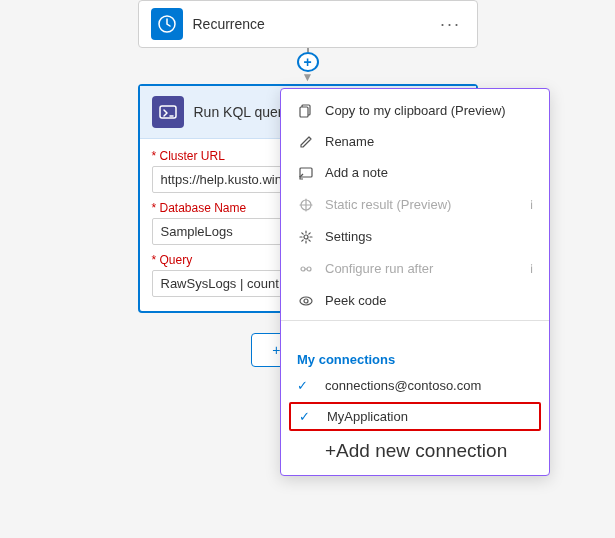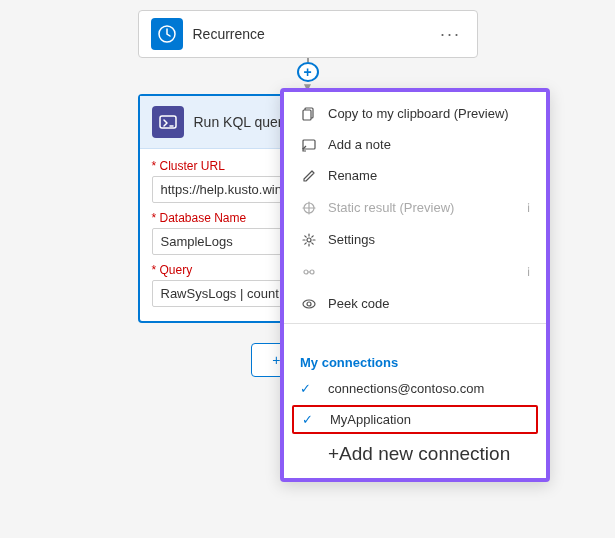--- a/index.html
+++ b/index.html
@@ -13,21 +13,20 @@
     }
 
     .canvas {
       width: 615px;
       height: 538px;
       position: relative;
       background: #f5f5f5;
       display: flex;
       flex-direction: column;
       align-items: center;
-      padding-top: 10px;
     }
 
     
     .recurrence-block {
       width: 340px;
       height: 48px;
       background: white;
       border: 1px solid #d0d0d0;
       border-radius: 4px;
       display: flex;
@@ -185,21 +184,21 @@
       font-family: 'Segoe UI', Arial, sans-serif;
     }
 
     
     .context-menu {
       position: absolute;
       top: 88px;
       left: 280px;
       width: 270px;
       background: white;
-      border: 4px solid #8b5cf6;
+      border: 1px solid #8b5cf6;
       border-radius: 4px;
       box-shadow: 0 4px 16px rgba(0,0,0,0.15);
       z-index: 100;
       padding: 6px 0;
     }
 
     .menu-item {
       display: flex;
       align-items: center;
       padding: 8px 16px;
@@ -335,37 +334,37 @@
           <rect x="3" y="1" width="8" height="10" rx="1" stroke="#555" stroke-width="1.2"></rect>
           <rect x="1" y="3" width="8" height="10" rx="1" stroke="#555" stroke-width="1.2" fill="white"></rect>
         </svg>
       </span>
       <span>Copy to my clipboard (Preview)</span>
     </div>
 
     <div class="menu-item">
       <span class="menu-icon">
         <svg width="14" height="14" viewBox="0 0 14 14" fill="none">
+          <path d="M2 10l8-8 2 2-8 8H2v-2z" stroke="#555" stroke-width="1.2" stroke-linejoin="round"></path>
+        </svg>
+      </span>
+      <span>Rename</span>
+    </div>
+
+    <div class="menu-item">
+      <span class="menu-icon">
+        <svg width="14" height="14" viewBox="0 0 14 14" fill="none">
           <rect x="1" y="2" width="12" height="9" rx="1" stroke="#555" stroke-width="1.2"></rect>
           <path d="M1 11l3-3" stroke="#555" stroke-width="1.2"></path>
           <path d="M4 13H1v-3" stroke="#555" stroke-width="1.2"></path>
         </svg>
       </span>
       <span>Add a note</span>
     </div>
 
-    <div class="menu-item">
-      <span class="menu-icon">
-        <svg width="14" height="14" viewBox="0 0 14 14" fill="none">
-          <path d="M2 10l8-8 2 2-8 8H2v-2z" stroke="#555" stroke-width="1.2" stroke-linejoin="round"></path>
-        </svg>
-      </span>
-      <span>Rename</span>
-    </div>
-
     <div class="menu-item disabled">
       <span class="menu-icon">
         <svg width="14" height="14" viewBox="0 0 14 14" fill="none">
           <path d="M7 1v12M1 7h12" stroke="#aaa" stroke-width="1.2" stroke-linecap="round"></path>
           <circle cx="7" cy="7" r="5" stroke="#aaa" stroke-width="1.2"></circle>
         </svg>
       </span>
       <span>Static result (Preview)</span>
       <span class="info-icon">ℹ</span>
     </div>
@@ -381,20 +380,21 @@
     </div>
 
     <div class="menu-item disabled">
       <span class="menu-icon">
         <svg width="14" height="14" viewBox="0 0 14 14" fill="none">
           <circle cx="4" cy="7" r="2" stroke="#aaa" stroke-width="1.2"></circle>
           <circle cx="10" cy="7" r="2" stroke="#aaa" stroke-width="1.2"></circle>
           <path d="M6 7h2" stroke="#aaa" stroke-width="1.2"></path>
         </svg>
       </span>
+      <span>Configure run after</span>
       <span class="info-icon">ℹ</span>
     </div>
 
     <div class="menu-item">
       <span class="menu-icon">
         <svg width="14" height="14" viewBox="0 0 14 14" fill="none">
           <ellipse cx="7" cy="7" rx="6" ry="4" stroke="#555" stroke-width="1.2"></ellipse>
           <circle cx="7" cy="7" r="2" stroke="#555" stroke-width="1.2"></circle>
         </svg>
       </span>

